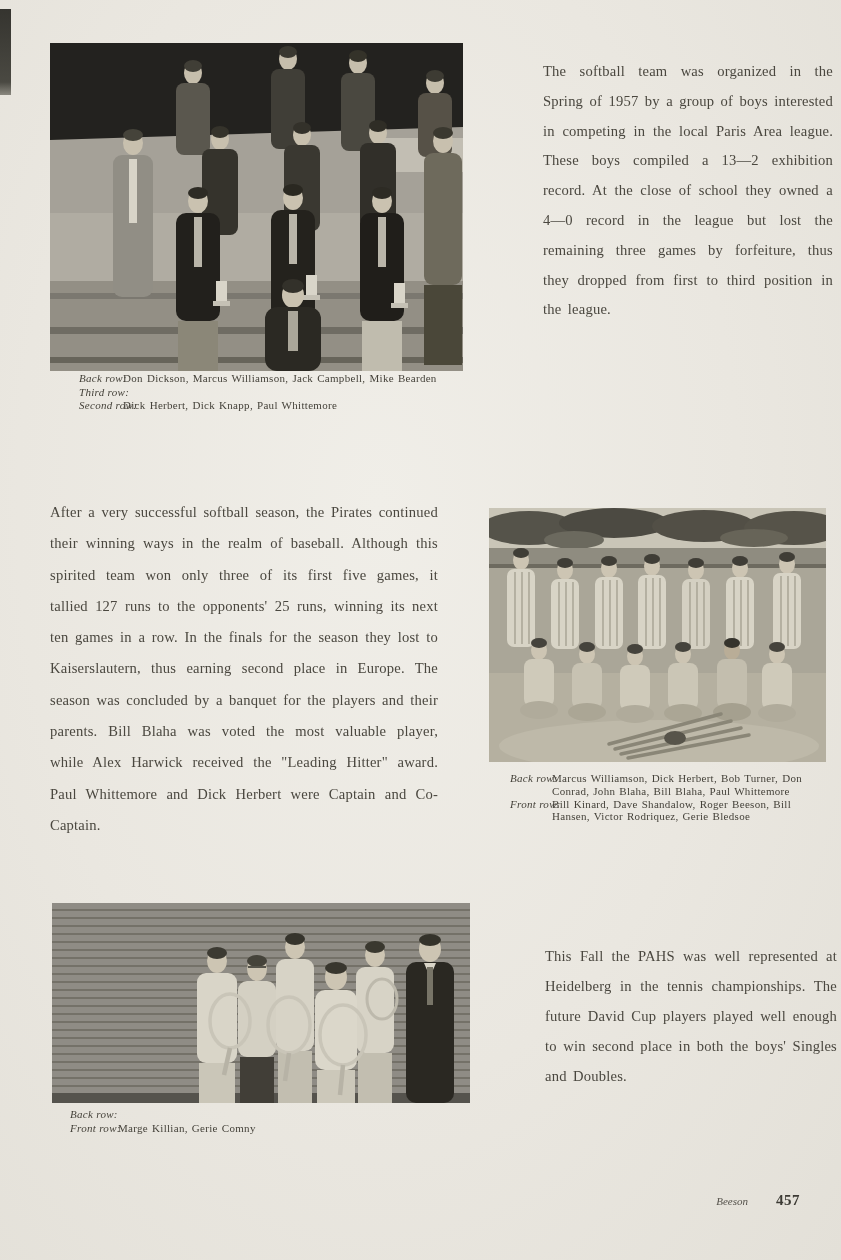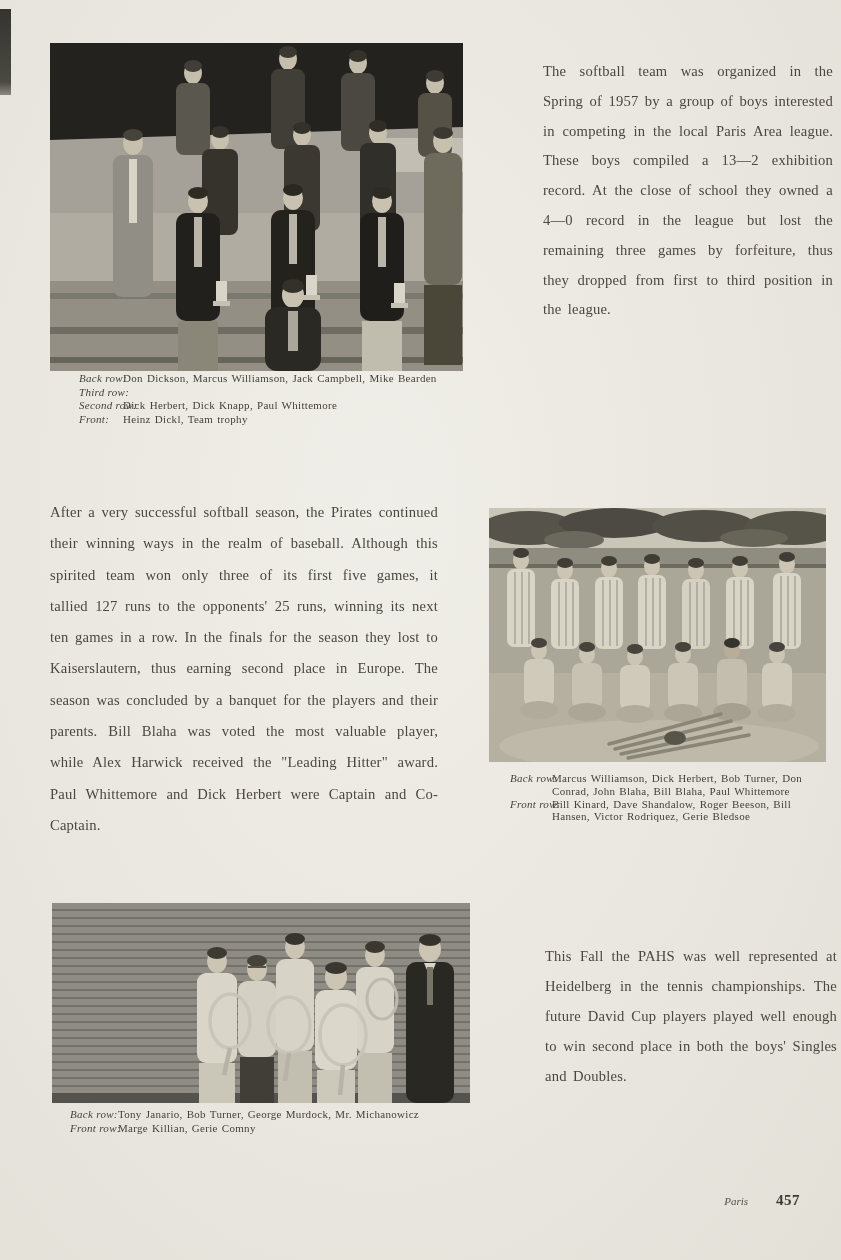--- a/index.html
+++ b/index.html
@@ -156,24 +156,20 @@
       <span class="cap-label">Back row:</span>
       <span class="cap-names">Don Dickson, Marcus Williamson, Jack Campbell, Mike Bearden</span>
     </div>
     <div class="cap-row">
       <span class="cap-label">Third row:</span>
     </div>
     <div class="cap-row">
       <span class="cap-label">Second row:</span>
       <span class="cap-names">Dick Herbert, Dick Knapp, Paul Whittemore</span>
     </div>
-    <div class="cap-row">
-      <span class="cap-label">Front:</span>
-      <span class="cap-names">Heinz Dickl, Team trophy</span>
-    </div>
   </div>
 
   <p class="body-text para-baseball">After a very successful softball season, the Pirates continued their winning ways in the realm of baseball. Although this spirited team won only three of its first five games, it tallied 127 runs to the opponents' 25 runs, winning its next ten games in a row. In the finals for the season they lost to Kaiserslautern, thus earning second place in Europe. The season was concluded by a banquet for the players and their parents. Bill Blaha was voted the most valuable player, while Alex Harwick received the "Leading Hitter" award. Paul Whittemore and Dick Herbert were Captain and Co-Captain.</p>
 
   <figure class="photo photo-baseball">
     <svg width="337" height="254" viewBox="0 0 337 254">
       <rect width="337" height="254" fill="#c3bfb1"></rect>
       <rect width="337" height="40" fill="#c9c5b7"></rect>
       <ellipse cx="40" cy="20" rx="48" ry="17" fill="#55534a"></ellipse>
       <ellipse cx="125" cy="15" rx="55" ry="15" fill="#4c4a42"></ellipse>
@@ -355,26 +351,25 @@
         <ellipse cx="330" cy="96" rx="15" ry="20" stroke="#bdb9ac" stroke-width="3"></ellipse>
       </g>
     </svg>
   </figure>
 
   <p class="body-text para-tennis">This Fall the PAHS was well represented at Heidelberg in the tennis championships. The future David Cup players played well enough to win second place in both the boys' Singles and Doubles.</p>
 
   <div class="caption caption-tennis">
     <div class="cap-row">
       <span class="cap-label">Back row:</span>
-      <span class="cap-names">Tony Janario, Bob Turner, George Murdock, Mr. Michanowicz</span>
     </div>
     <div class="cap-row">
       <span class="cap-label">Front row:</span>
       <span class="cap-names">Marge Killian, Gerie Comny</span>
     </div>
   </div>
 
   <div class="footer">
-    <span class="footer-place">Paris</span>
+    <span class="footer-place">Beeson</span>
     <span class="footer-number">457</span>
   </div>
 
 </div>
 
 </body></html>

